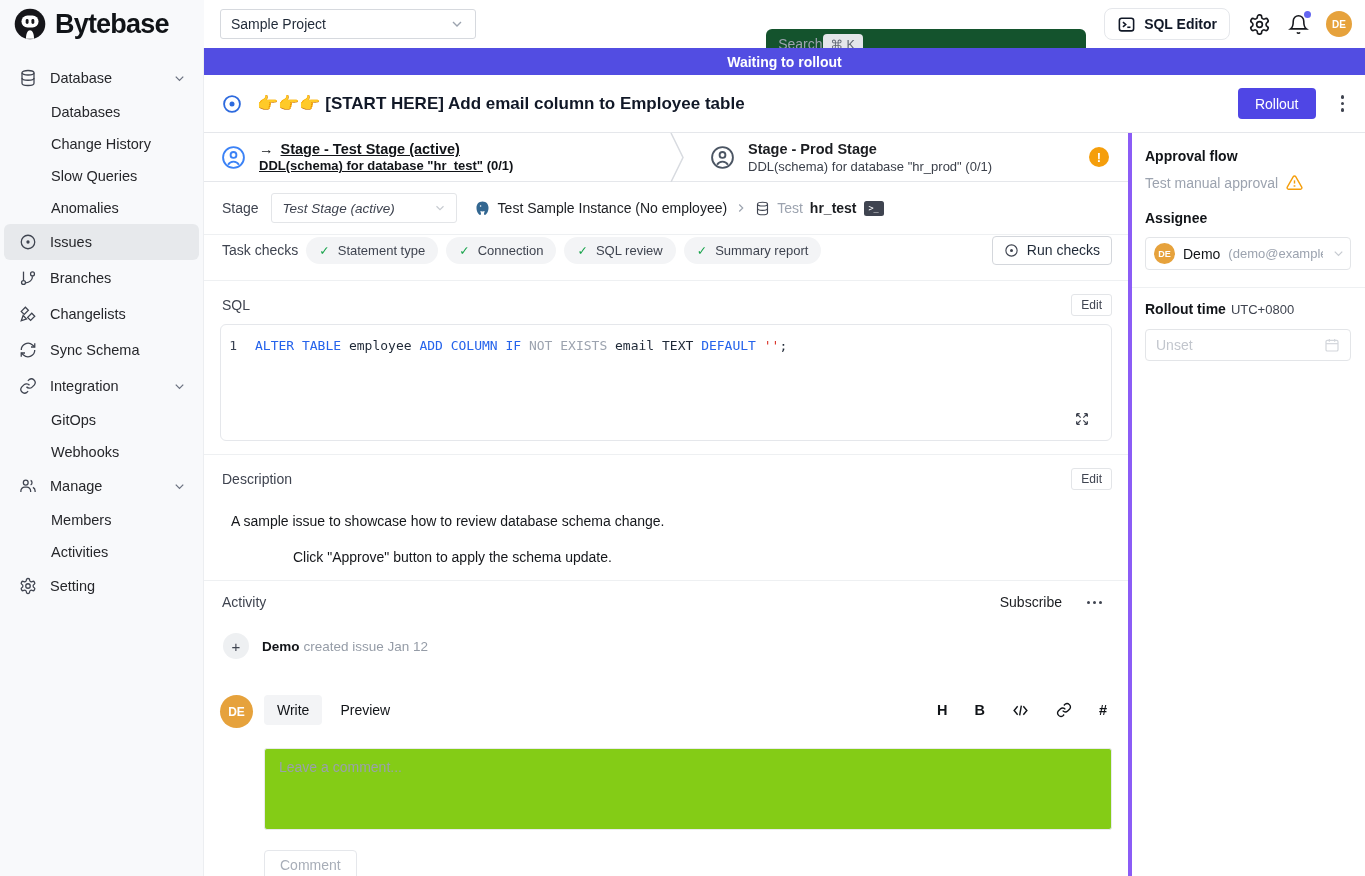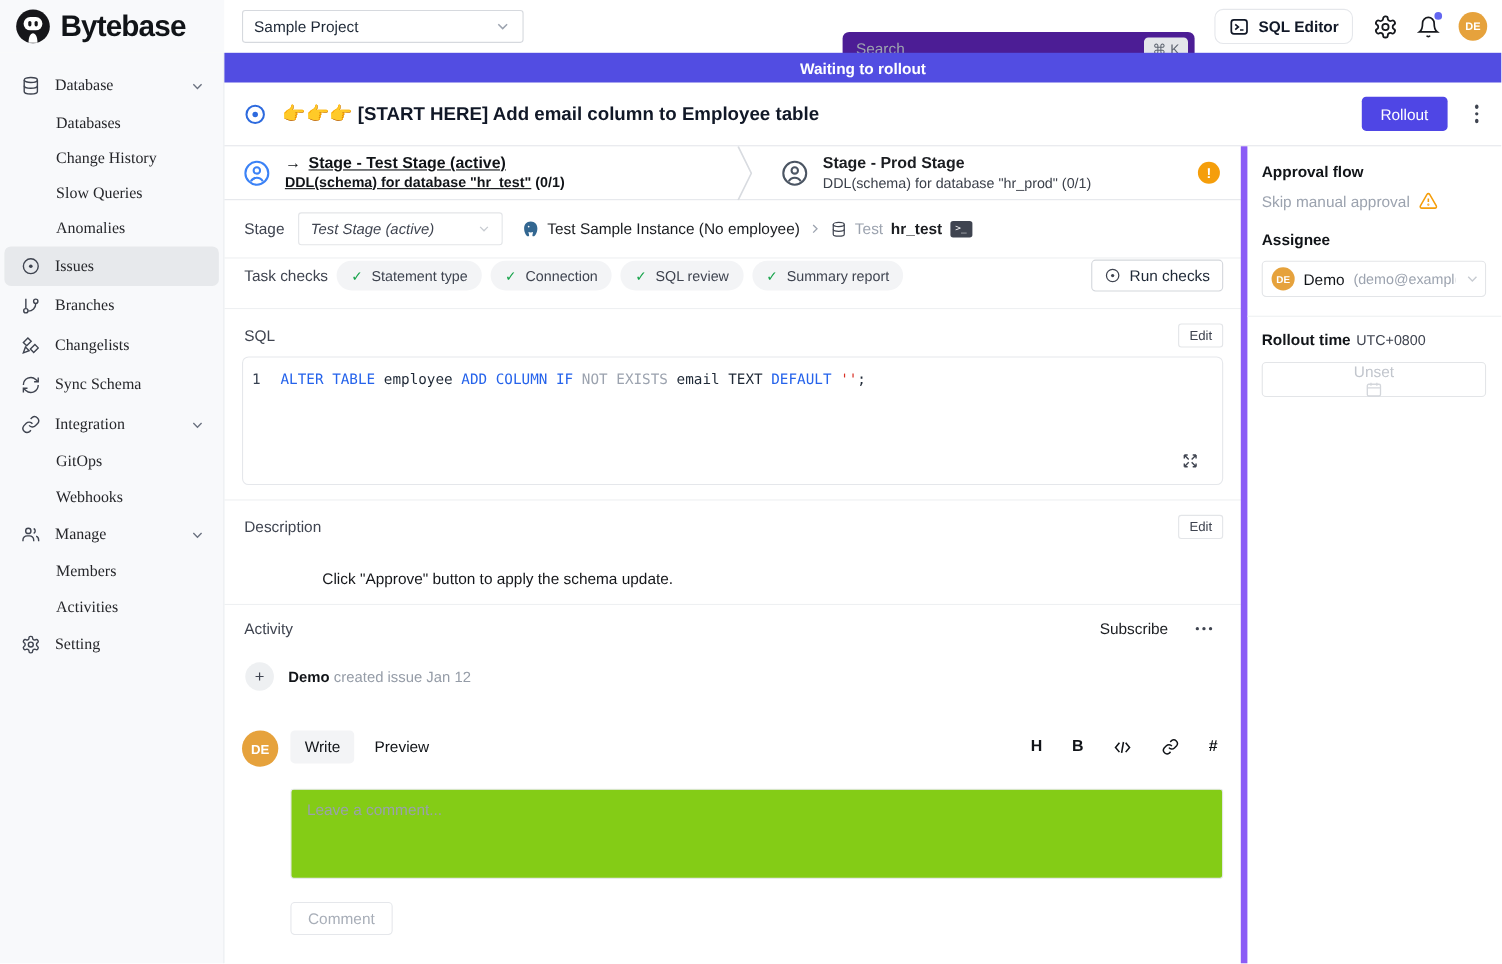--- a/index.html
+++ b/index.html
@@ -8,56 +8,56 @@
 
   .topbar { height:48px; display:flex; }
   .logo-area { width:204px; background:#f8f9fb; display:flex; align-items:center;
     gap:7px; padding-left:12px; flex:none; }
   .logo-text { font-size:27px; font-weight:800; letter-spacing:-0.8px; color:#111418; }
   .topbar-main { flex:1; display:flex; align-items:center; background:#fff; padding:0 13px 0 16px; }
   .project-select { width:256px; height:30px; border:1px solid #d6d9de; border-radius:3px;
     display:flex; align-items:center; justify-content:space-between; padding:0 10px;
     font-size:14px; color:#1f2937; cursor:pointer; background:#fff; }
   .spacer { flex:1; }
-  .search-box { width:320px; height:30px; background:#4c1d95; border-radius:6px;
-    display:flex; align-items:center; justify-content:space-between; padding:0 6px 0 12px; margin-right:18px;margin-top:40px; }
+  .search-box { width:320px; height:30px; background:#14532d; border-radius:6px;
+    display:flex; align-items:center; justify-content:flex-start; padding:0 6px 0 12px; margin-right:18px;margin-top:40px; }
   .search-ph { color:#9ca3af; font-size:14px; }
   .kbd { background:#e4e6ea; border-radius:4px; color:#5f6672; font-size:12.5px; padding:3px 8px; }
   .sql-editor-btn { height:32px; border:1px solid #e5e7eb; background:#fff; border-radius:8px;
     display:flex; align-items:center; gap:8px; padding:0 12px; font-size:14px; font-weight:700;
     color:#111827; margin-right:18px; cursor:pointer; font-family:inherit; }
   .top-icon { margin-right:17px; cursor:pointer; display:flex; }
   .bell-wrap { position:relative; }
   .bell-dot { position:absolute; top:-3px; right:-2px; width:7px; height:7px; border-radius:50%; background:#6366f1; }
   .avatar { width:26px; height:26px; border-radius:50%; background:#e6a23c; color:#fff;
     font-size:10px; font-weight:700; display:flex; align-items:center; justify-content:center; cursor:pointer; flex:none; }
 
   .body { display:flex; height:828px; }
   .sidebar { width:204px; flex:none; background:#f8f9fb; border-right:1px solid #eceef1; padding-top:12px; }
   .side-item { height:36px; display:flex; align-items:center; gap:13px; padding:0 12px 0 15px;
-    margin:0 4px; border-radius:6px; font-size:14.5px; font-weight:500; color:#26272b; cursor:pointer;font-family:Liberation Serif, serif; }
+    margin:0 4px; border-radius:6px; font-size:14.5px; font-weight:500; color:#26272b; cursor:pointer; }
   .side-item.sub { height:32px; padding-left:47px; font-weight:400; }
   .side-item.selected { background:#e7e9ec; }
   .side-item .chev { margin-left:auto; display:flex; }
   .sicon { display:flex; flex:none; }
 
   .main { flex:1; display:flex; flex-direction:column; min-width:0; }
   .banner { height:27px; background:#524de2; color:#fff; font-size:14px; font-weight:600;
     display:flex; align-items:center; justify-content:center; flex:none; }
   .title-row { height:58px; border-bottom:1px solid #e5e7eb; display:flex; align-items:center;
     padding:0 17px 0 18px; flex:none; }
   .issue-title { font-size:17px; font-weight:700; color:#111827; margin-left:15px; }
   .rollout-btn { background:#4f46e5; color:#fff; border:none; border-radius:4px; height:31px;
     padding:4px 17px; font-size:14px; font-weight:500; cursor:pointer; font-family:inherit; }
   .kebab-v { margin-left:21px; display:flex; flex-direction:column; gap:3px; cursor:pointer; padding:4px; }
   .kebab-v i { width:3.5px; height:3.5px; border-radius:50%; background:#3f4450; }
 
   .content { flex:1; display:flex; min-height:0; }
   .center { flex:1; min-width:0; }
-  .rightbar { width:237px; flex:none; border-left:6px solid #8b5cf6; }
+  .rightbar { width:237px; flex:none; border-left:4px solid #8b5cf6; }
 
   .stage-cards { height:49px; border-bottom:1px solid #e5e7eb; display:flex; align-items:center;gap:14px; }
   .stage-card1 { flex:none; width:452px; display:flex; align-items:center; gap:13px; padding-left:17px; cursor:pointer; }
   .stage-card2 { flex:1; display:flex; align-items:center; gap:13px; padding-left:12px; cursor:pointer; }
   .st-l1 { font-size:14.5px; font-weight:700; color:#111418; }
   .st-l1 .arrow { text-decoration:none; margin-right:7px; font-weight:400; }
   .st-l1 u, .st-l2 u { text-decoration:underline; }
   .st-l2 { font-size:13px; font-weight:700; color:#111418; margin-top:1px; }
   .st2-l1 { font-size:14.5px; font-weight:600; color:#1b1d21; }
   .st2-l2 { font-size:13px; color:#3c414b; margin-top:2px; }
@@ -137,21 +137,21 @@
   .rb-tz { font-size:13px; font-weight:400; color:#3f4450; margin-left:5px; }
   .rb-skip { margin-top:10px; display:flex; align-items:center; gap:8px; font-size:14px; color:#9ca3af; }
   .rb-assignee-title { margin-top:19px; font-size:14px; font-weight:600; color:#111418; }
   .assignee-select { margin-top:11px; height:33px; border:1px solid #e3e5e8; border-radius:4px;
     display:flex; align-items:center; gap:8px; padding:0 4px 0 8px; cursor:pointer; background:#fff; }
   .assignee-avatar { width:21px; height:21px; border-radius:50%; background:#e6a23c; color:#fff;
     font-size:9px; font-weight:700; display:flex; align-items:center; justify-content:center; flex:none; }
   .assignee-name { font-size:14px; color:#111418; flex:none; }
   .assignee-email { font-size:13px; color:#9ca3af; white-space:nowrap; overflow:hidden; flex:1; }
   .time-input { margin-top:12px; height:32px; border:1px solid #e3e5e8; border-radius:4px;
-    display:flex; align-items:center; justify-content:space-between; padding:0 10px; cursor:pointer; background:#fff;flex-direction:column; }
+    display:flex; align-items:center; justify-content:space-between; padding:0 10px; cursor:pointer; background:#fff; }
   .time-value { font-size:14px; color:#c2c6cd; }
 </style>
 </head>
 <body>
 
 <header class="topbar">
   <div class="logo-area">
     <span class="sicon">
       <svg width="36" height="36" viewBox="0 0 40 40">
           <circle cx="20" cy="20" r="17" fill="#16161a"></circle>
@@ -468,20 +468,21 @@
                 <path d="M10 10L4 4M4 4v4.6M4 4h4.6"></path>
               </svg>
           </span>
         </div>
 
         <div class="hdivider" style="margin-top:13px;"></div>
         <div class="sec-header">
           <span class="sec-label">Description</span>
           <button class="edit-btn">Edit</button>
         </div>
+        <div class="desc-line1">A sample issue to showcase how to review database schema change.</div>
         <div class="desc-line2">Click "Approve" button to apply the schema update.</div>
         <div class="hdivider"></div>
 
         <div class="activity-header">
           <span class="sec-label">Activity</span>
           <span class="subscribe">Subscribe</span>
           <span class="kebab-h">
               <i></i>
               <i></i>
               <i></i>
@@ -520,21 +521,21 @@
             <textarea class="comment-textarea" placeholder="Leave a comment..." style=""></textarea>
             <button class="comment-btn">Comment</button>
           </div>
         </div>
       </div>
 
       <aside class="rightbar">
         <div class="rb-sec1">
           <div class="rb-title">Approval flow</div>
           <div class="rb-skip">
-            <span>Skip manual approval</span>
+            <span>Test manual approval</span>
             <span class="sicon">
               <svg width="17" height="17" viewBox="0 0 24 24" fill="none" stroke="#f59e0b" stroke-width="2">
                   <path d="M10.3 3.8L1.8 18.5a2 2 0 0 0 1.7 3h17a2 2 0 0 0 1.7-3L13.7 3.8a2 2 0 0 0-3.4 0z"></path>
                   <line x1="12" y1="9" x2="12" y2="13.5"></line>
                   <circle cx="12" cy="17" r="0.4" fill="#f59e0b"></circle>
                 </svg>
             </span>
           </div>
           <div class="rb-assignee-title">Assignee</div>
           <div class="assignee-select">

